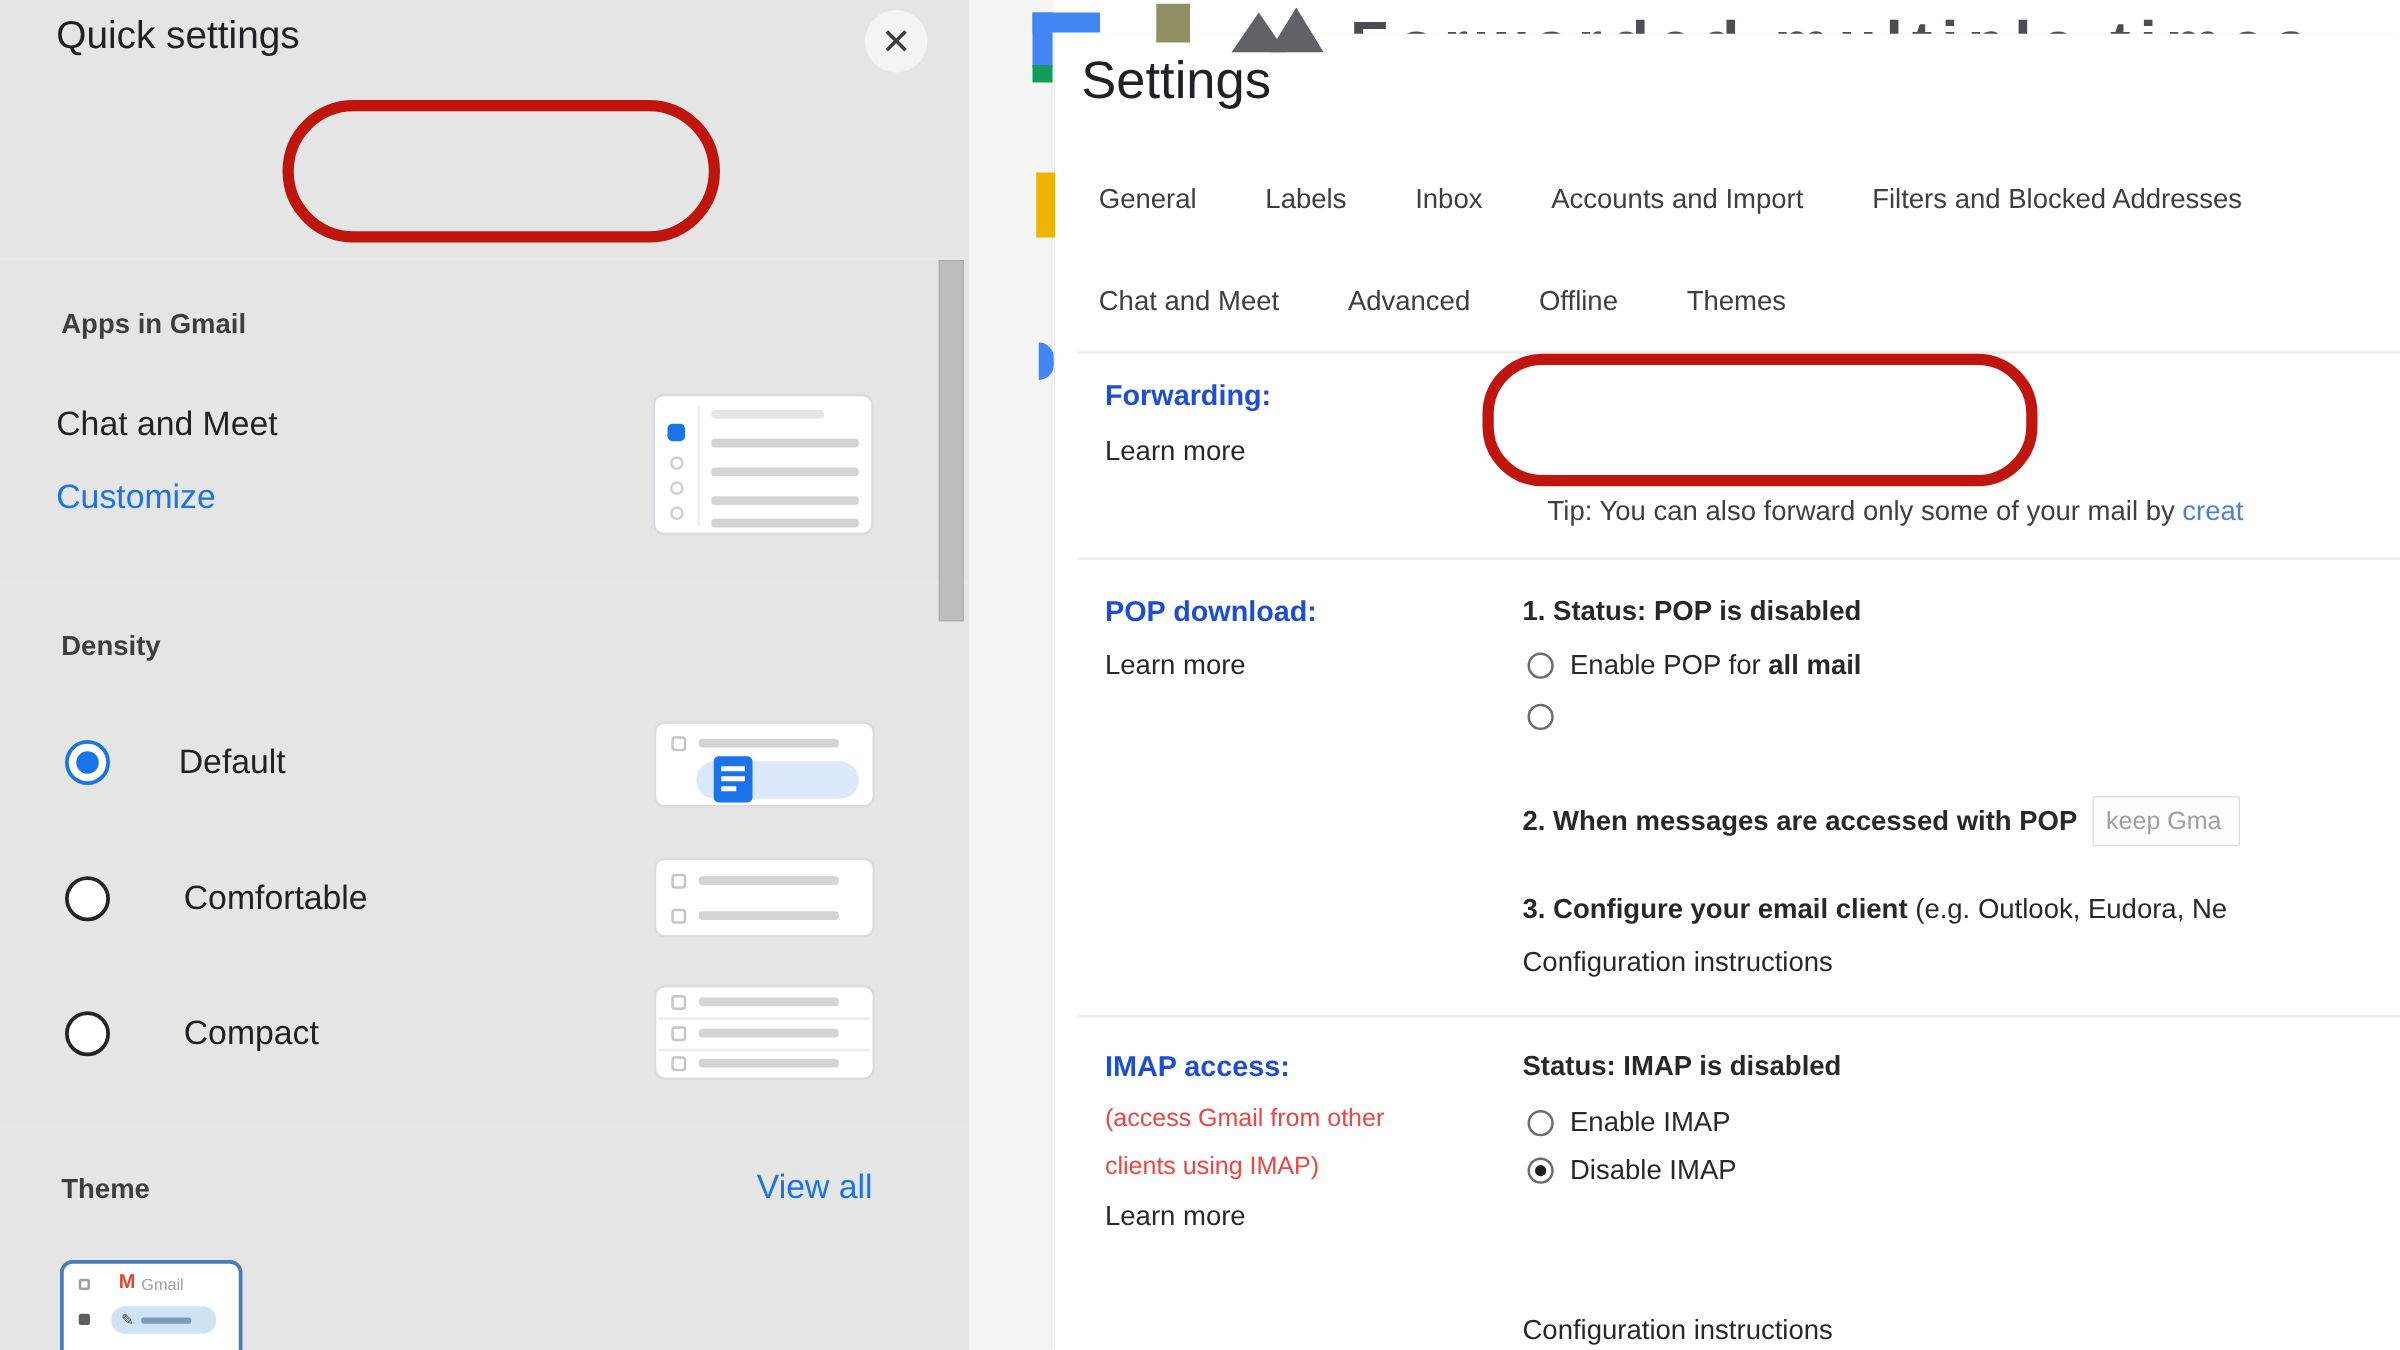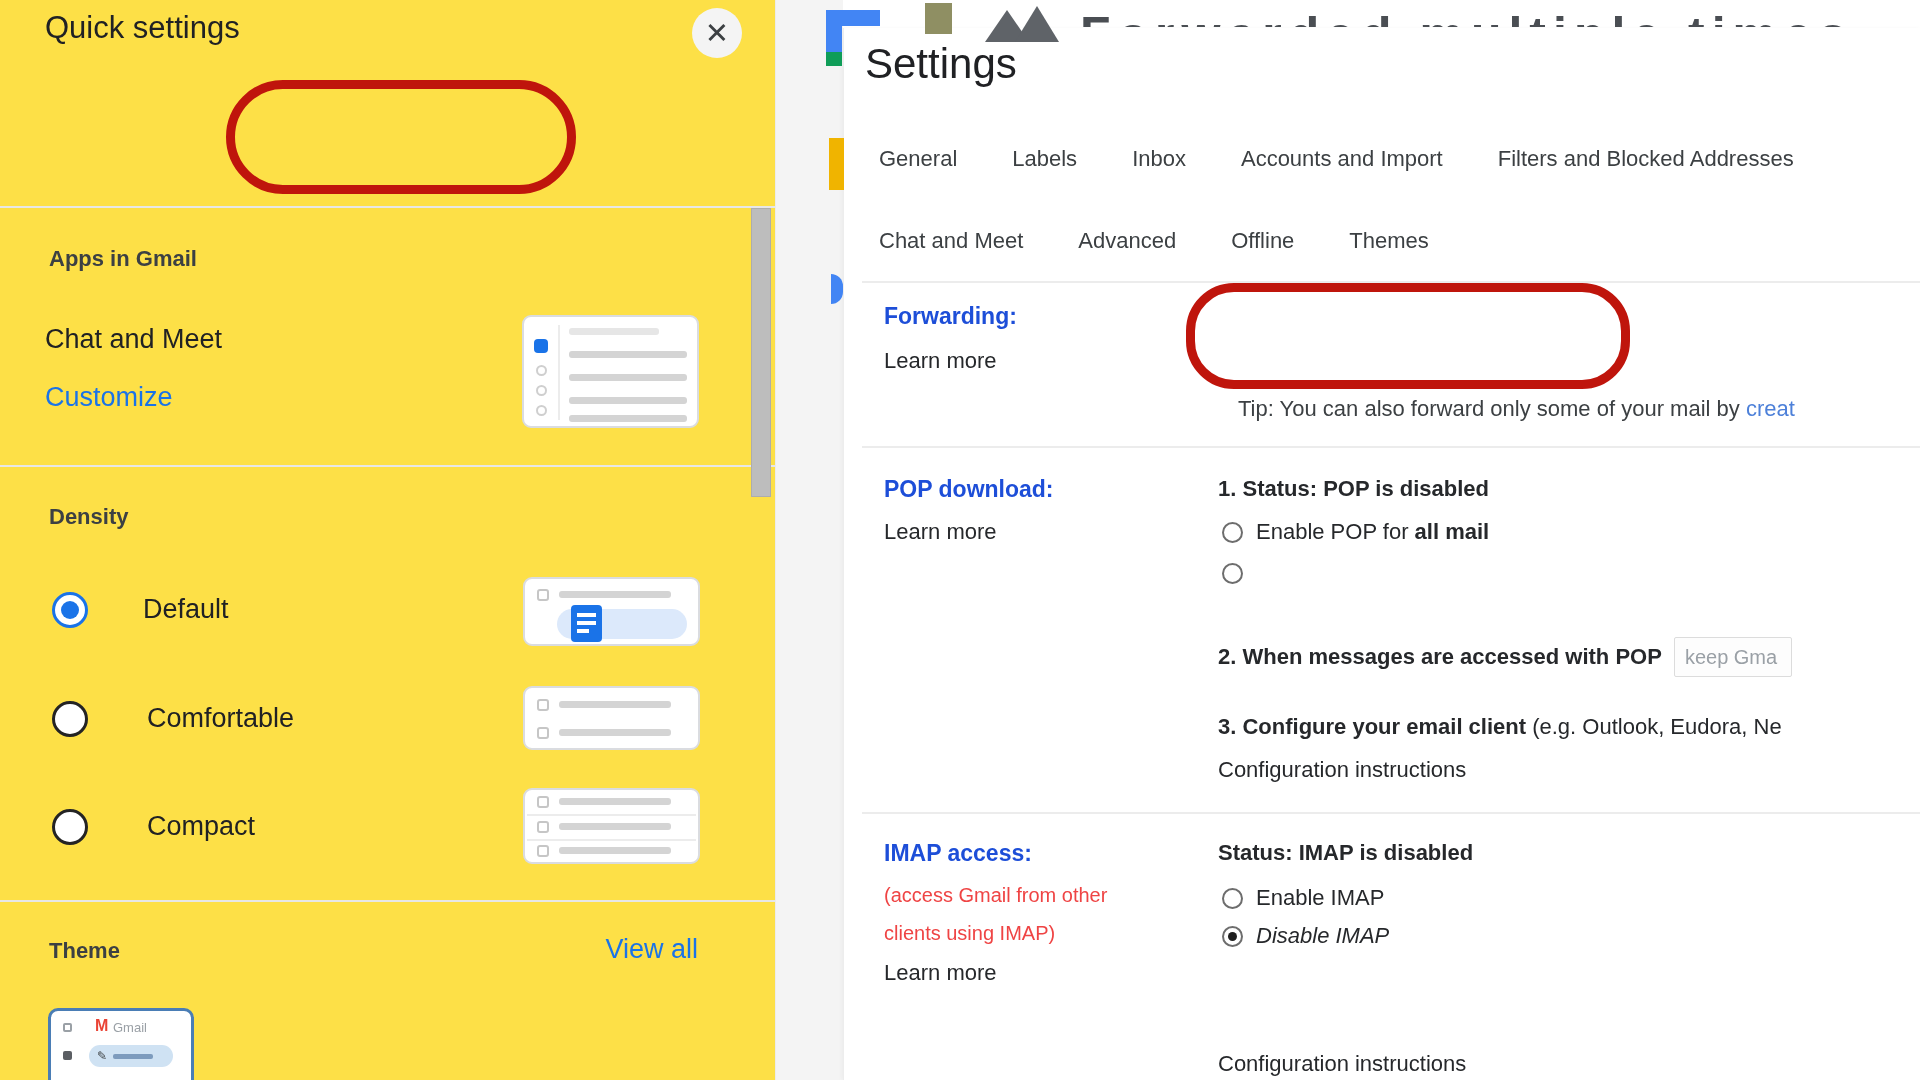--- a/index.html
+++ b/index.html
@@ -1,21 +1,21 @@
 <!DOCTYPE html>
 <html><head>
 <meta charset="utf-8">
 <style>
   html,body{margin:0;padding:0;background:#fff;}
   .stage{position:relative;width:1920px;height:1080px;overflow:hidden;background:#fff;
          font-family:"Liberation Sans",sans-serif;color:#202124;}
   .abs{position:absolute;}
 
   
-  .left-panel{left:0;top:0;width:775px;height:1080px;background:#fde047;border-right:1px solid #ececec;z-index:3;text-align:right;}
+  .left-panel{left:0;top:0;width:775px;height:1080px;background:#e5e5e5;border-right:1px solid #ececec;z-index:3;text-align:right;}
   .qs-title{left:45px;top:10px;font-size:31px;color:#202124;}
   .close-btn{left:692px;top:8px;width:50px;height:50px;border-radius:50%;background:#f4f4f4;
              display:flex;align-items:center;justify-content:center;font-size:29px;color:#3c4043;cursor:pointer;}
   .pill-btn{left:43px;top:95px;width:698px;height:66px;border:1px solid #dfe1e5;border-radius:33px;background:#fff;
             display:flex;align-items:center;justify-content:center;font-size:27px;font-weight:bold;color:#1a73e8;cursor:pointer;}
   .red-oval{border:9px solid #bf150c;border-radius:60px;background:transparent;z-index:6;pointer-events:none;}
   .oval-left{left:226px;top:80px;width:332px;height:96px;}
   .divider-l{left:0;width:775px;height:2px;background:#e7e7e7;}
   .sec-head{font-size:22px;font-weight:bold;color:#3c4043;}
   .item-txt{font-size:27px;color:#202124;}
@@ -235,17 +235,17 @@
   <div class="abs txt-sm" style="left:884px;top:884px;">(access Gmail from other</div>
   <div class="abs txt-sm" style="left:884px;top:922px;">clients using IMAP)</div>
   <div class="abs txt link-soft" style="left:884px;top:960px;cursor:pointer;">Learn more</div>
 
   <div class="abs txt" style="left:1218px;top:840px;font-weight:bold;">Status: IMAP is disabled</div>
 
   <div class="abs radio-sm" style="left:1222px;top:888px;"></div>
   <div class="abs txt" style="left:1256px;top:885px;">Enable IMAP</div>
 
   <div class="abs radio-sm sel" style="left:1222px;top:926px;"></div>
-  <div class="abs txt" style="left:1256px;top:923px;font-style:italic;">Disable IMAP</div>
+  <div class="abs txt" style="left:1256px;top:923px;">Disable IMAP</div>
 
   <div class="abs txt link-soft" style="left:1218px;top:1051px;cursor:pointer;">Configuration instructions</div>
 
 </div>
 
 </body></html>

